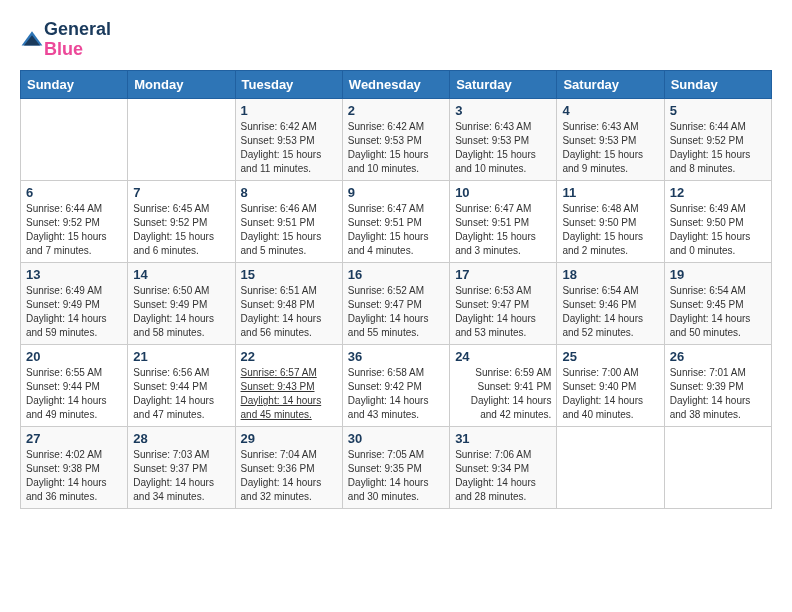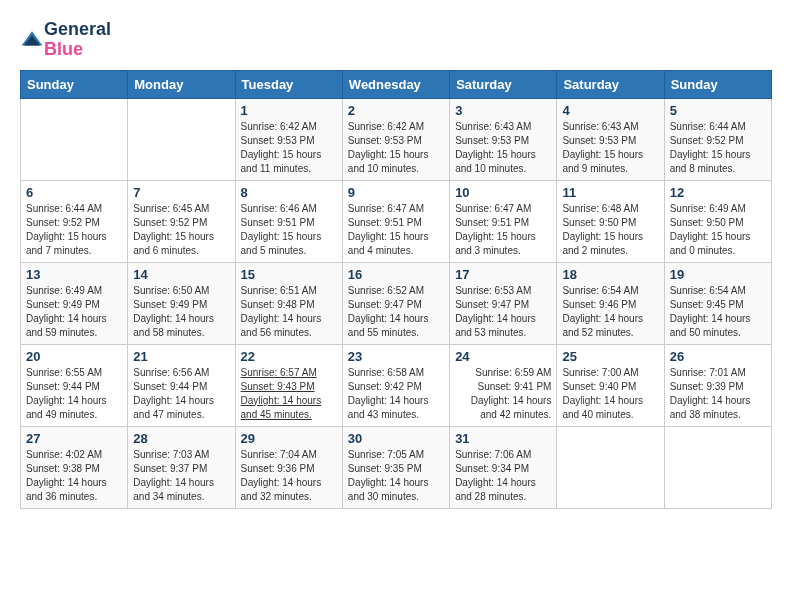--- a/index.html
+++ b/index.html
@@ -260,21 +260,21 @@
 Sunset: 9:44 PM
 Daylight: 14 hours and 47 minutes.</div>
         </td>
         <td>
           <span class="day-number">22</span>
           <div class="day-info" style="white-space: pre-line; text-decoration: underline;">Sunrise: 6:57 AM
 Sunset: 9:43 PM
 Daylight: 14 hours and 45 minutes.</div>
         </td>
         <td>
-          <span class="day-number">23</span>
+          <span class="day-number">36</span>
           <div class="day-info" style="white-space: pre-line;">Sunrise: 6:58 AM
 Sunset: 9:42 PM
 Daylight: 14 hours and 43 minutes.</div>
         </td>
         <td>
           <span class="day-number">24</span>
           <div class="day-info" style="white-space: pre-line; text-align: right;">Sunrise: 6:59 AM
 Sunset: 9:41 PM
 Daylight: 14 hours and 42 minutes.</div>
         </td>

